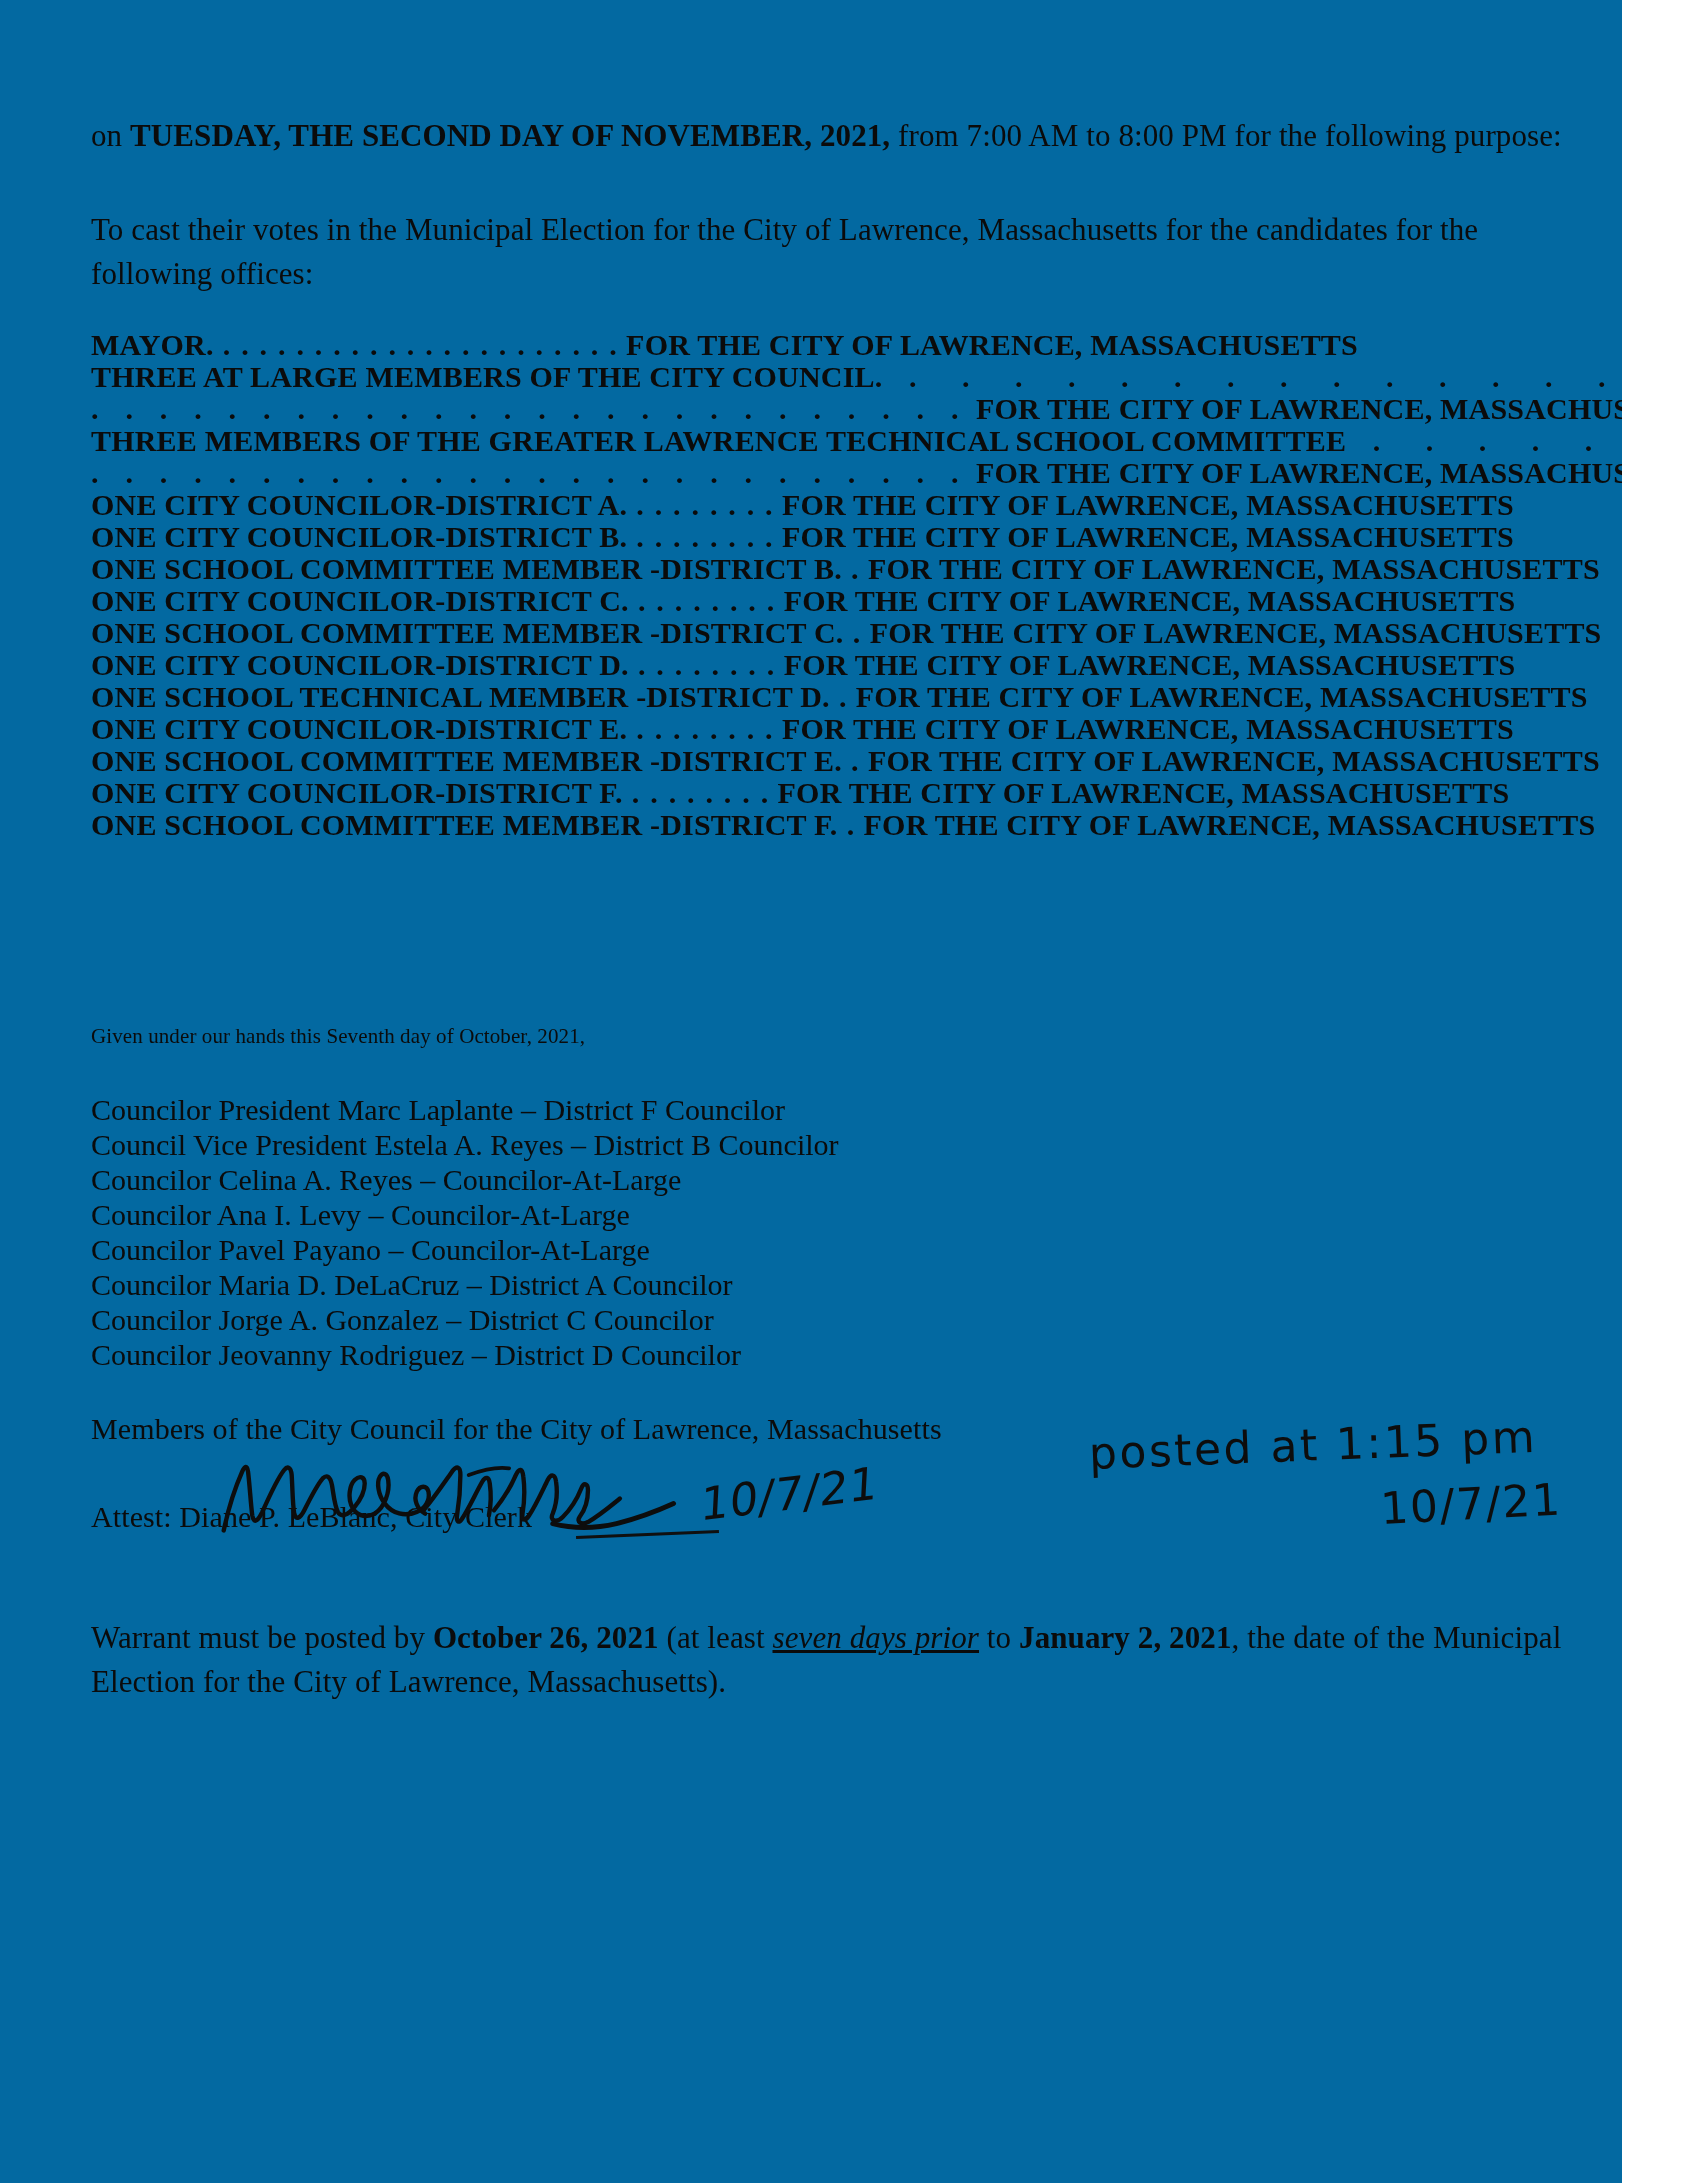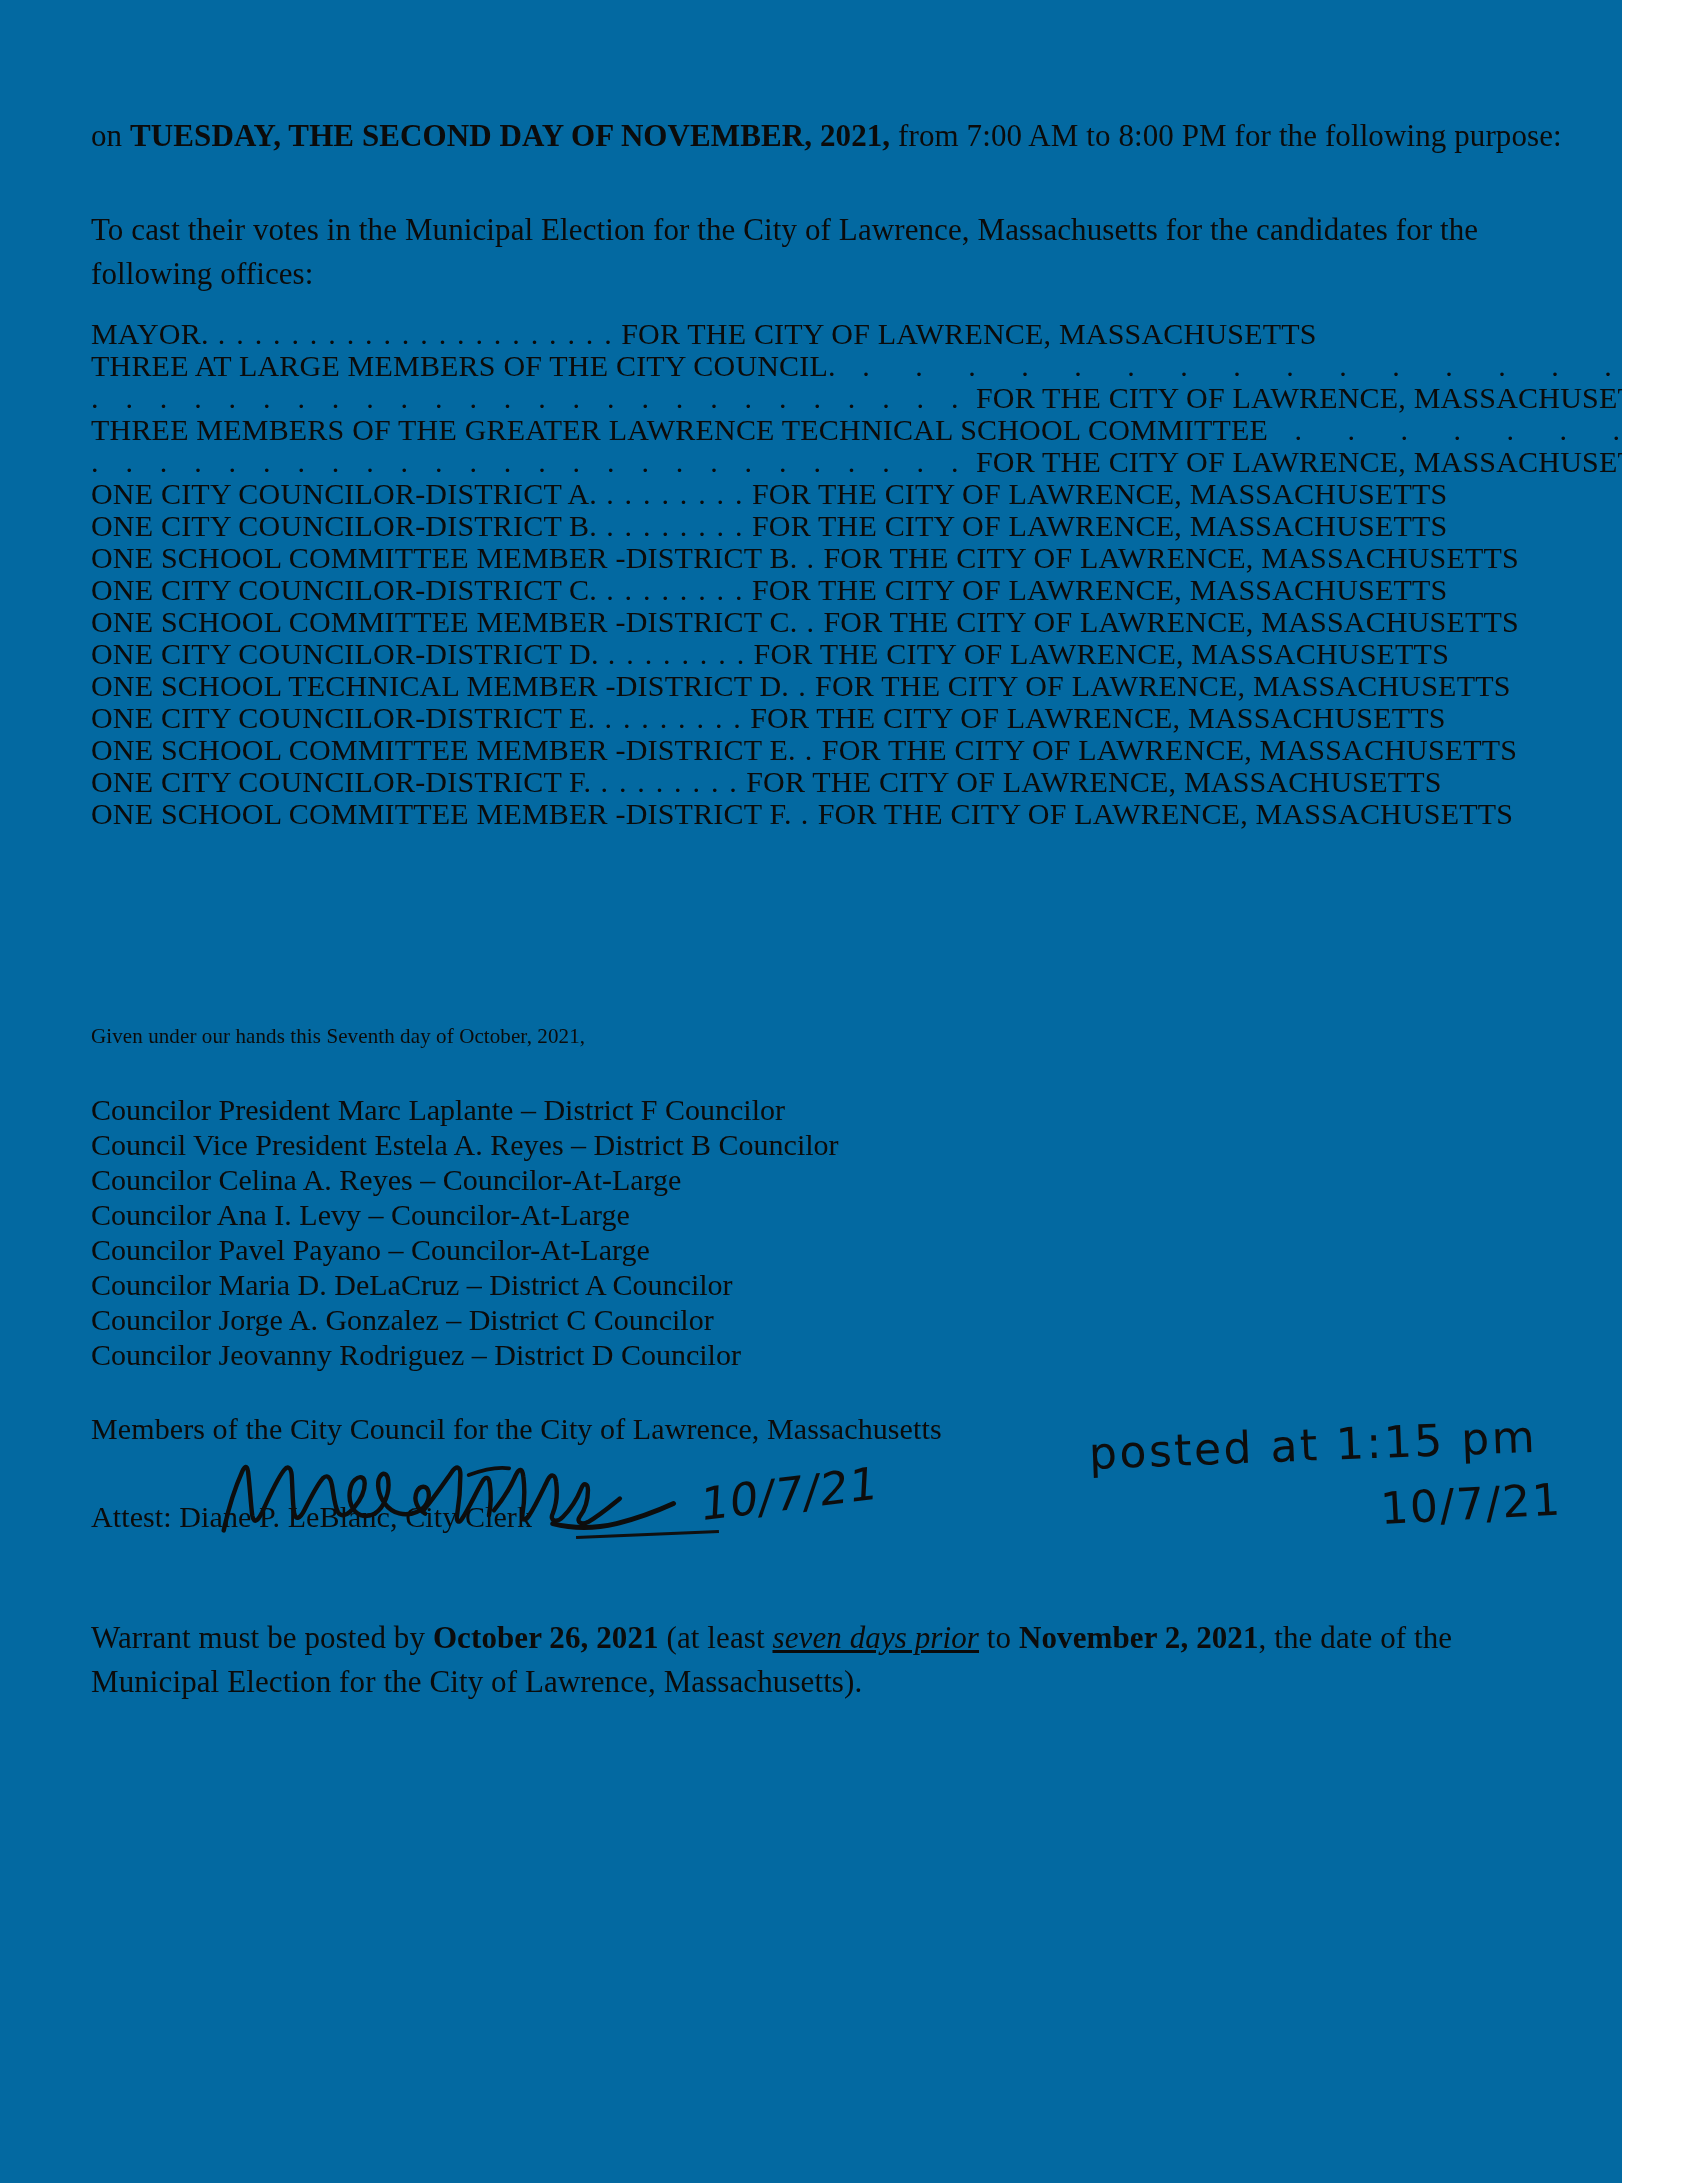--- a/index.html
+++ b/index.html
@@ -65,23 +65,24 @@
   }
   .para b { font-weight: bold; }
   .para i { font-style: italic; text-decoration: underline; }
 
   .block-intro { position: absolute; top: 114px; left: 0; width: 1496px; }
   .block-purpose { position: absolute; top: 208px; left: 0; width: 1478px; }
 
   
   .offices {
     position: absolute;
-    top: 318px;
+    top: 329px;
     left: 0;
     width: 1503px;
+    font-weight: bold;
   }
   .office-line {
     font-size: 30px;
     line-height: 32px;
     white-space: nowrap;
     letter-spacing: 0.2px;
   }
   .office-line .lead {
     letter-spacing: 1.7px;
   }
@@ -224,21 +225,21 @@
 
     <div class="block-members">
       <p class="para">Members of the City Council for the City of Lawrence, Massachusetts</p>
     </div>
 
     <div class="block-attest">
       <p class="para">Attest: Diane P. LeBlanc, City Clerk</p>
     </div>
 
     <div class="block-warrant">
-      <p class="para"><span>Warrant must be posted by </span><b>October 26, 2021</b><span> (at least </span><i>seven days prior</i><span> to </span><b>November 2, 2021</b><span>, the date of the Municipal Election for the City of Lawrence, Massachusetts).</span></p>
+      <p class="para"><span>Warrant must be posted by </span><b>October 26, 2021</b><span> (at least </span><i>seven days prior</i><span> to </span><b>January 2, 2021</b><span>, the date of the Municipal Election for the City of Lawrence, Massachusetts).</span></p>
     </div>
 
   </div>
 
   <svg id="signature" viewBox="0 0 560 96" aria-hidden="true">
     <g fill="none" stroke="#0d0d0d" stroke-linecap="round" stroke-linejoin="round">
       <path d="M8,92 C14,64 22,40 30,22 C33,15 36,14 37,22 C39,38 40,58 42,74 C44,84 48,82 54,70 C62,52 72,30 80,20 C84,15 88,16 89,26 C90,42 90,60 92,72 C94,80 99,78 104,68 C111,54 119,38 126,30 C131,25 135,28 137,38 C139,50 140,62 144,70 C148,77 156,74 164,64 C172,54 176,44 176,36 C176,28 170,26 164,32 C158,38 156,52 160,62 C165,74 176,78 188,72" stroke-width="5.2"></path>
       <path d="M188,72 C200,64 206,46 204,32 C203,24 198,22 194,28 C190,35 192,50 200,60 C209,72 224,76 238,70 C248,66 254,56 252,46 C250,38 242,38 238,46 C234,55 238,66 248,72" stroke-width="5.2"></path>
       <path d="M246,68 C258,54 270,36 280,22 C286,14 290,16 290,26 C290,44 288,62 286,74 C285,82 288,84 292,78 C300,66 308,48 316,34 C320,27 324,28 325,36 C327,50 326,64 324,74" stroke-width="5.2"></path>
       <path d="M300,26 C316,20 334,16 348,18" stroke-width="4.6"></path>

